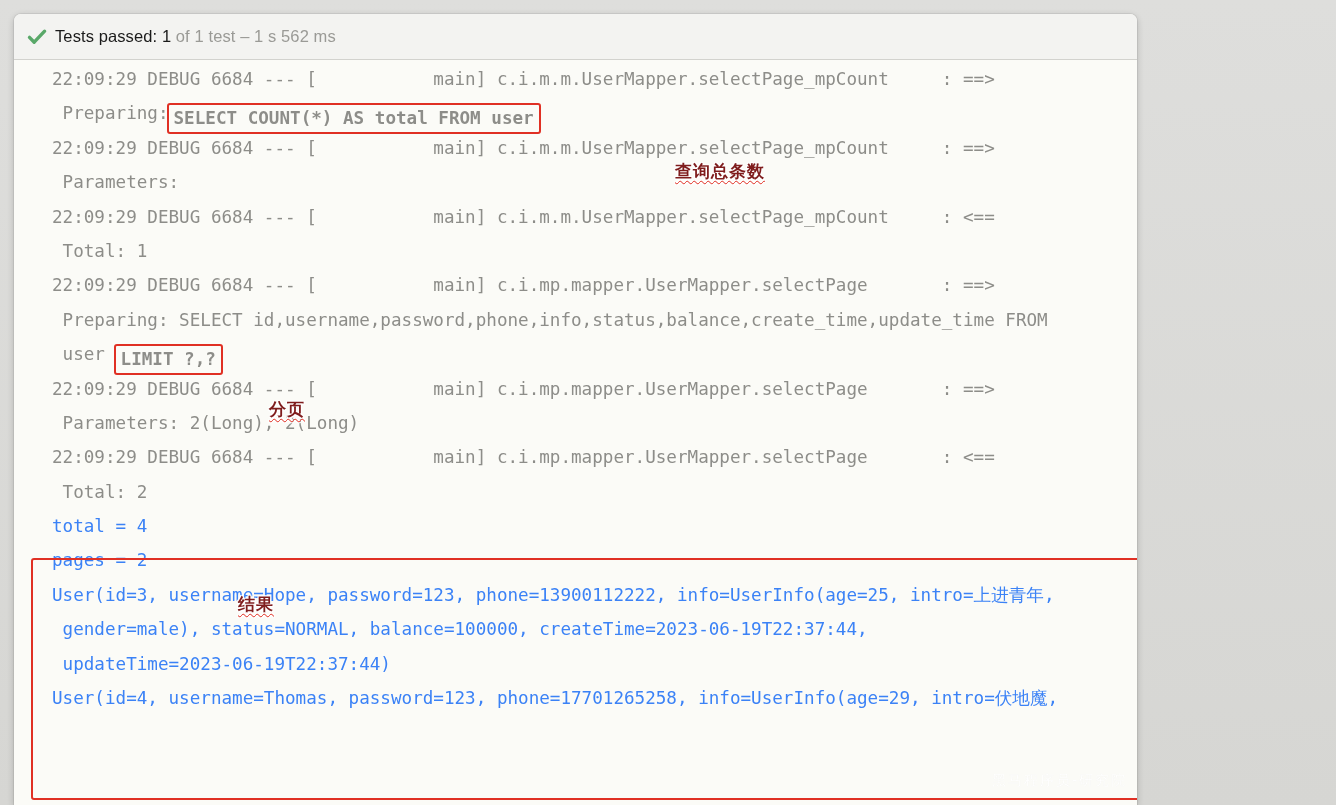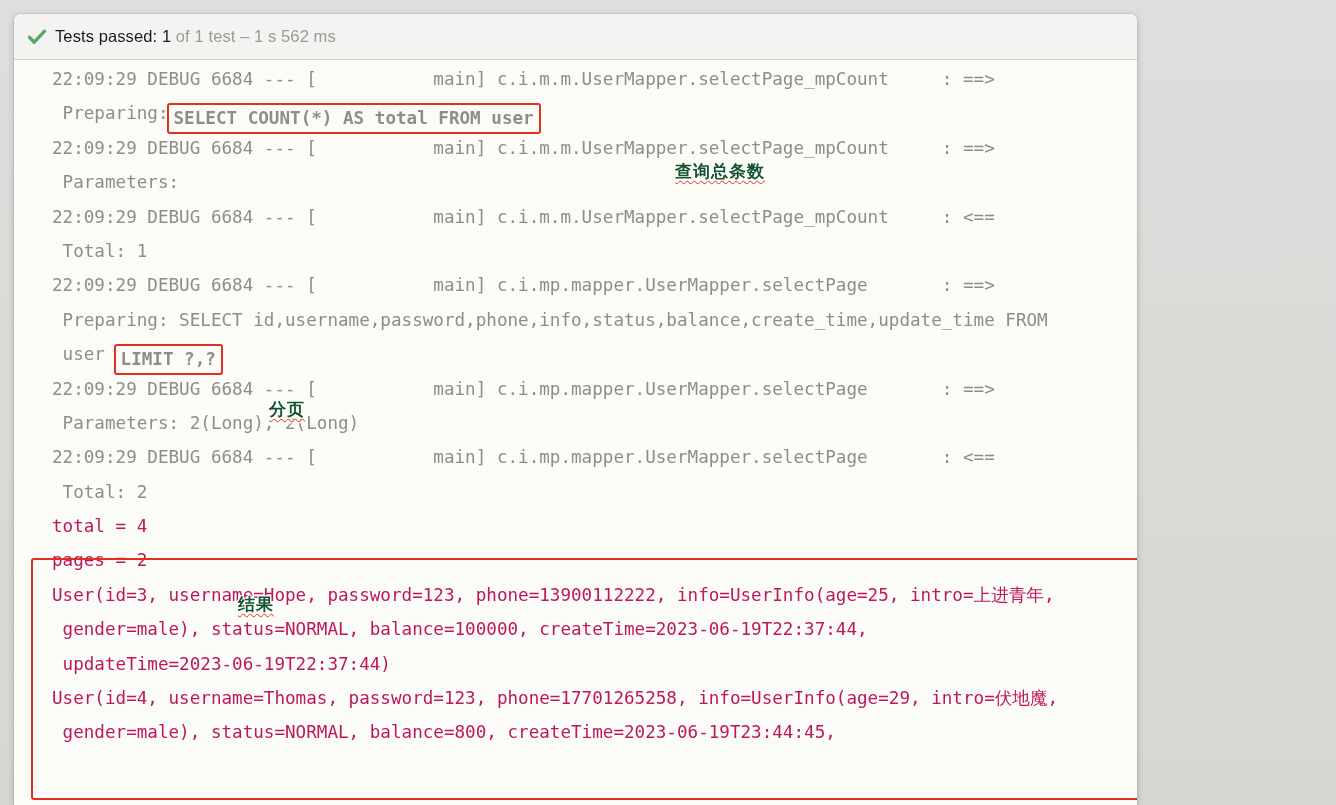--- a/index.html
+++ b/index.html
@@ -74,41 +74,41 @@
     box-sizing: border-box;
   }
   .line {
     position: relative;
     white-space: pre;
     height: 34.4px;
     padding-left: 38px;
     box-sizing: border-box;
   }
   .line.result {
-    color: #be185d;
+    color: #3b82f6;
   }
 
   
   .boxed {
     display: inline-block;
     border: 2.5px solid #e03024;
     border-radius: 3px;
     padding: 0 5px;
     margin: 0 -2px;
     line-height: 27px;
     vertical-align: -5px;
     position: relative;
     top: -0.5px;
     font-weight: bold;
   }
 
   
   .anno {
     font-family: "DejaVu Sans", sans-serif;
-    color: #14532d;
+    color: #7f1d1d;
     font-size: 17px;
     font-weight: 700;
     letter-spacing: 1px;
     text-shadow:
        1px 1px 0 #fff, -1px 1px 0 #fff,
        1px -1px 0 #fff, -1px -1px 0 #fff,
        0 2px 2px rgba(255,255,255,.9);
     position: absolute;
     white-space: nowrap;
   }
@@ -174,21 +174,20 @@
         <div class="line">22:09:29 DEBUG 6684 --- [           main] c.i.mp.mapper.UserMapper.selectPage       : ==&gt;</div>
         <div class="line"> Parameters: 2(Long), 2(Long)</div>
         <div class="line">22:09:29 DEBUG 6684 --- [           main] c.i.mp.mapper.UserMapper.selectPage       : &lt;==</div>
         <div class="line"> Total: 2</div>
         <div class="line result">total = 4</div>
         <div class="line result">pages = 2</div>
         <div class="line result">User(id=3, username=Hope, password=123, phone=13900112222, info=UserInfo(age=25, intro=上进青年,</div>
         <div class="line result"> gender=male), status=NORMAL, balance=100000, createTime=2023-06-19T22:37:44,</div>
         <div class="line result"> updateTime=2023-06-19T22:37:44)</div>
         <div class="line result">User(id=4, username=Thomas, password=123, phone=17701265258, info=UserInfo(age=29, intro=伏地魔,</div>
-        <div class="line result"> gender=male), status=NORMAL, balance=800, createTime=2023-06-19T23:44:45,</div>
         <div class="anno wavy" id="anno-count">查询总条数</div>
       <div class="anno wavy" id="anno-page">分页</div>
       <div class="anno wavy" id="anno-result">结果</div>
 
       <div id="result-box"></div>
 
       <div class="watermark">黑马程序员-研究院</div>
     </div>
 
   </div>

